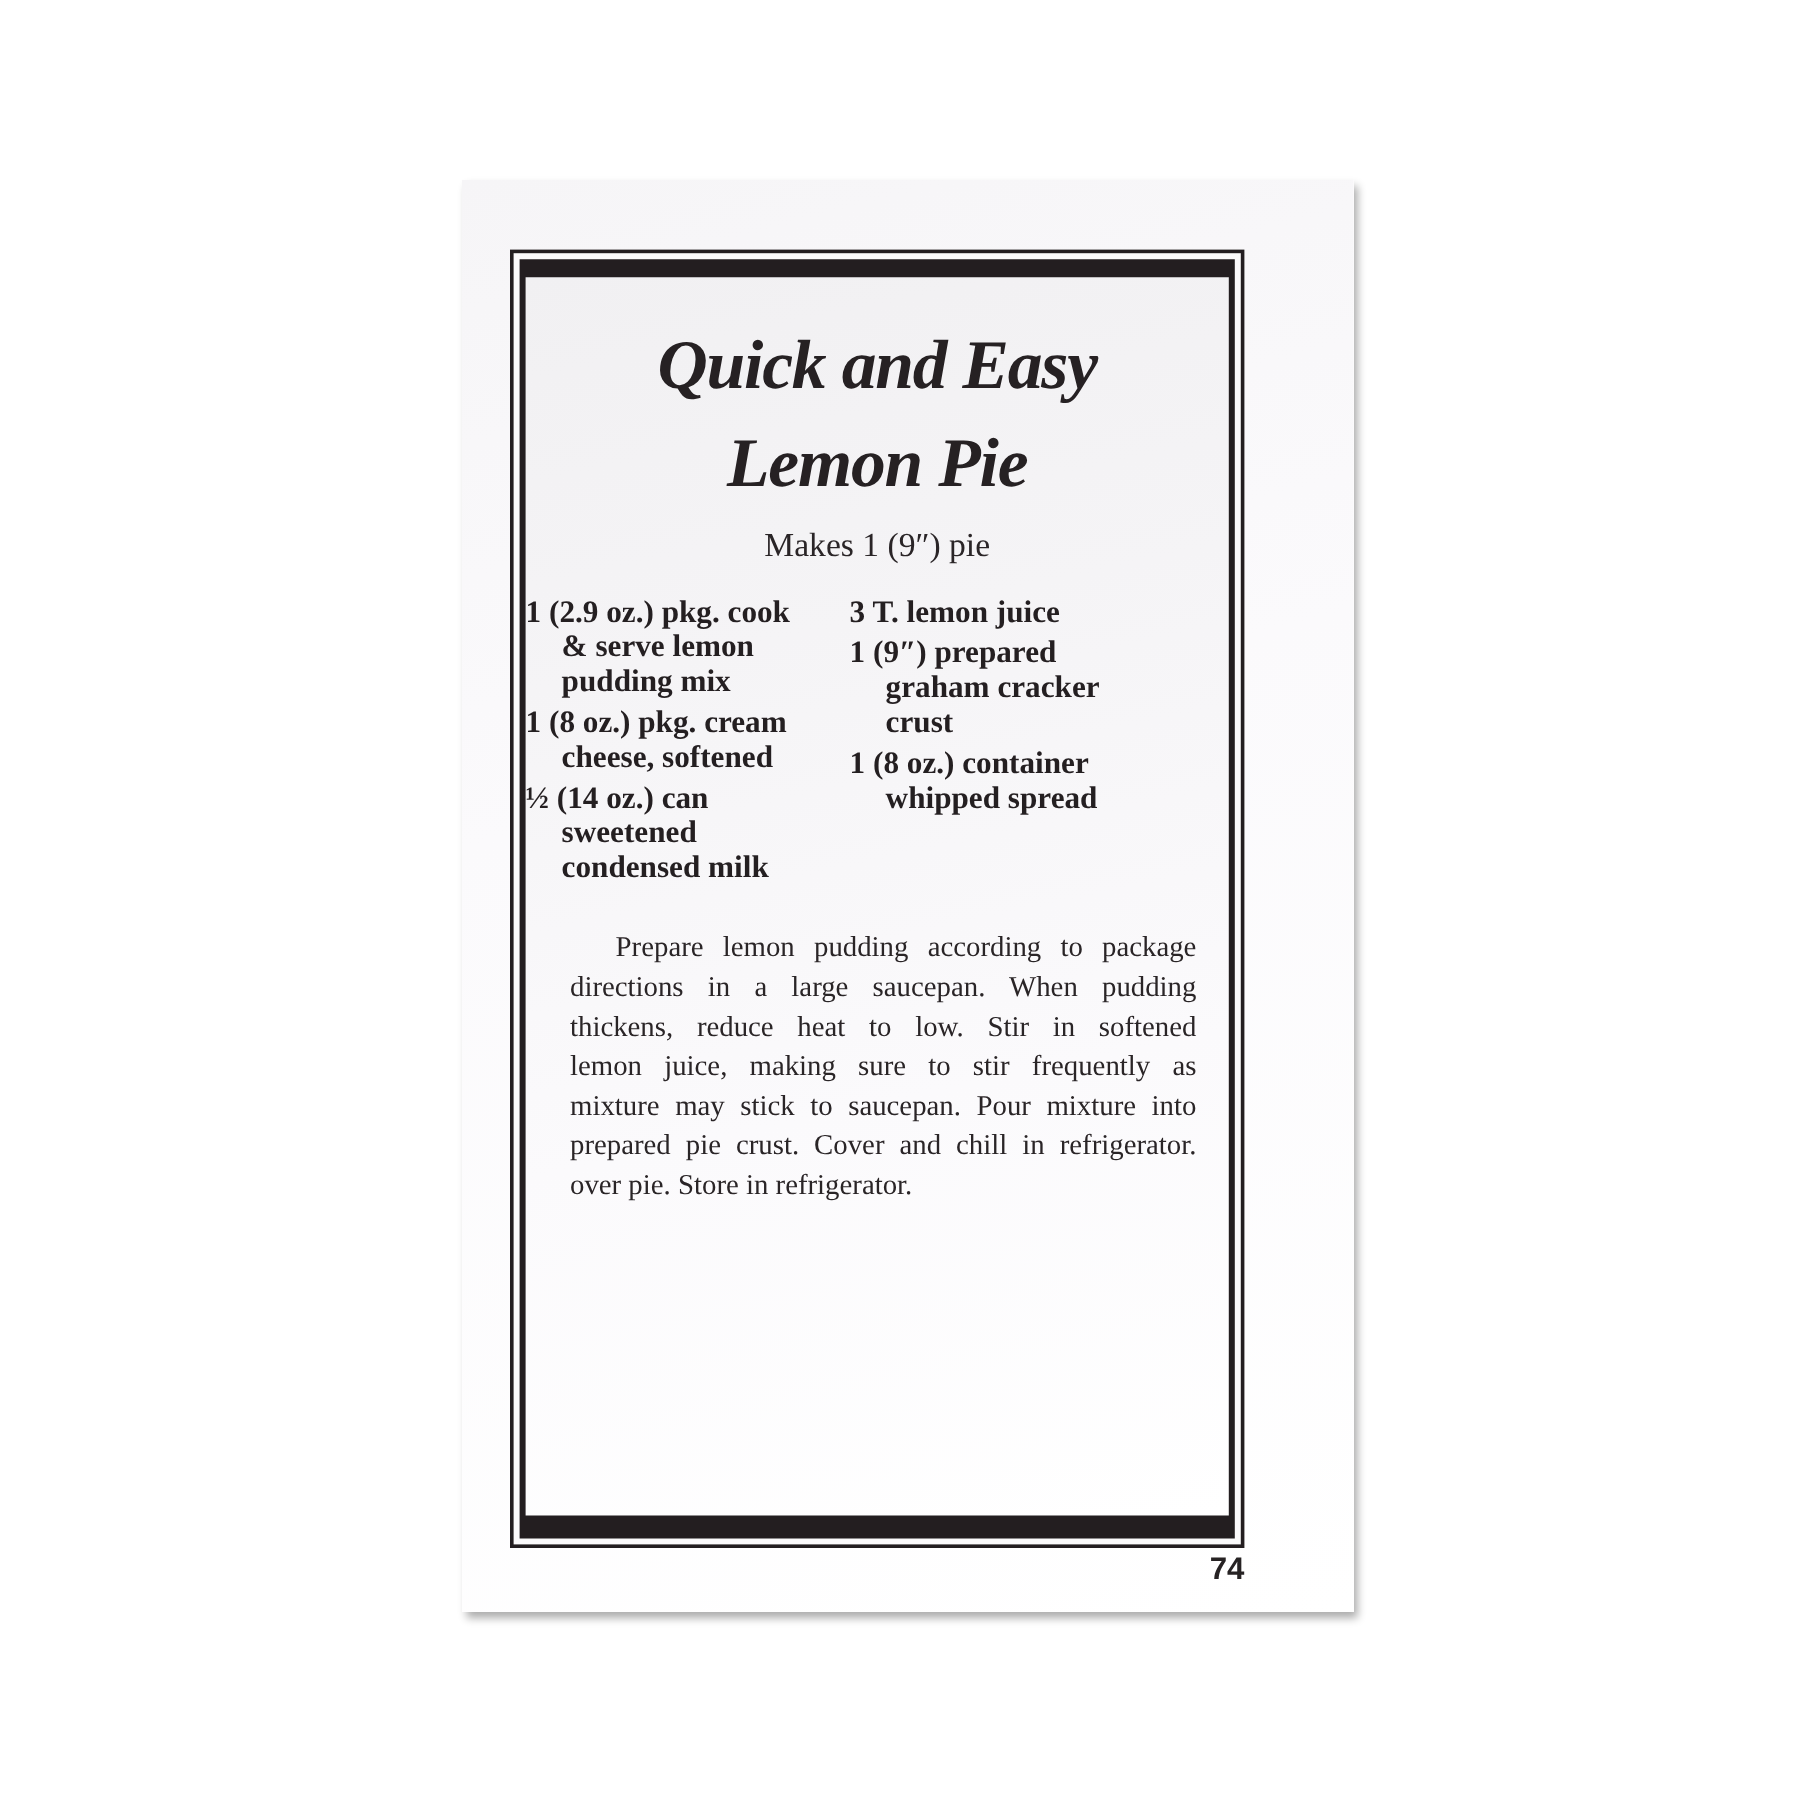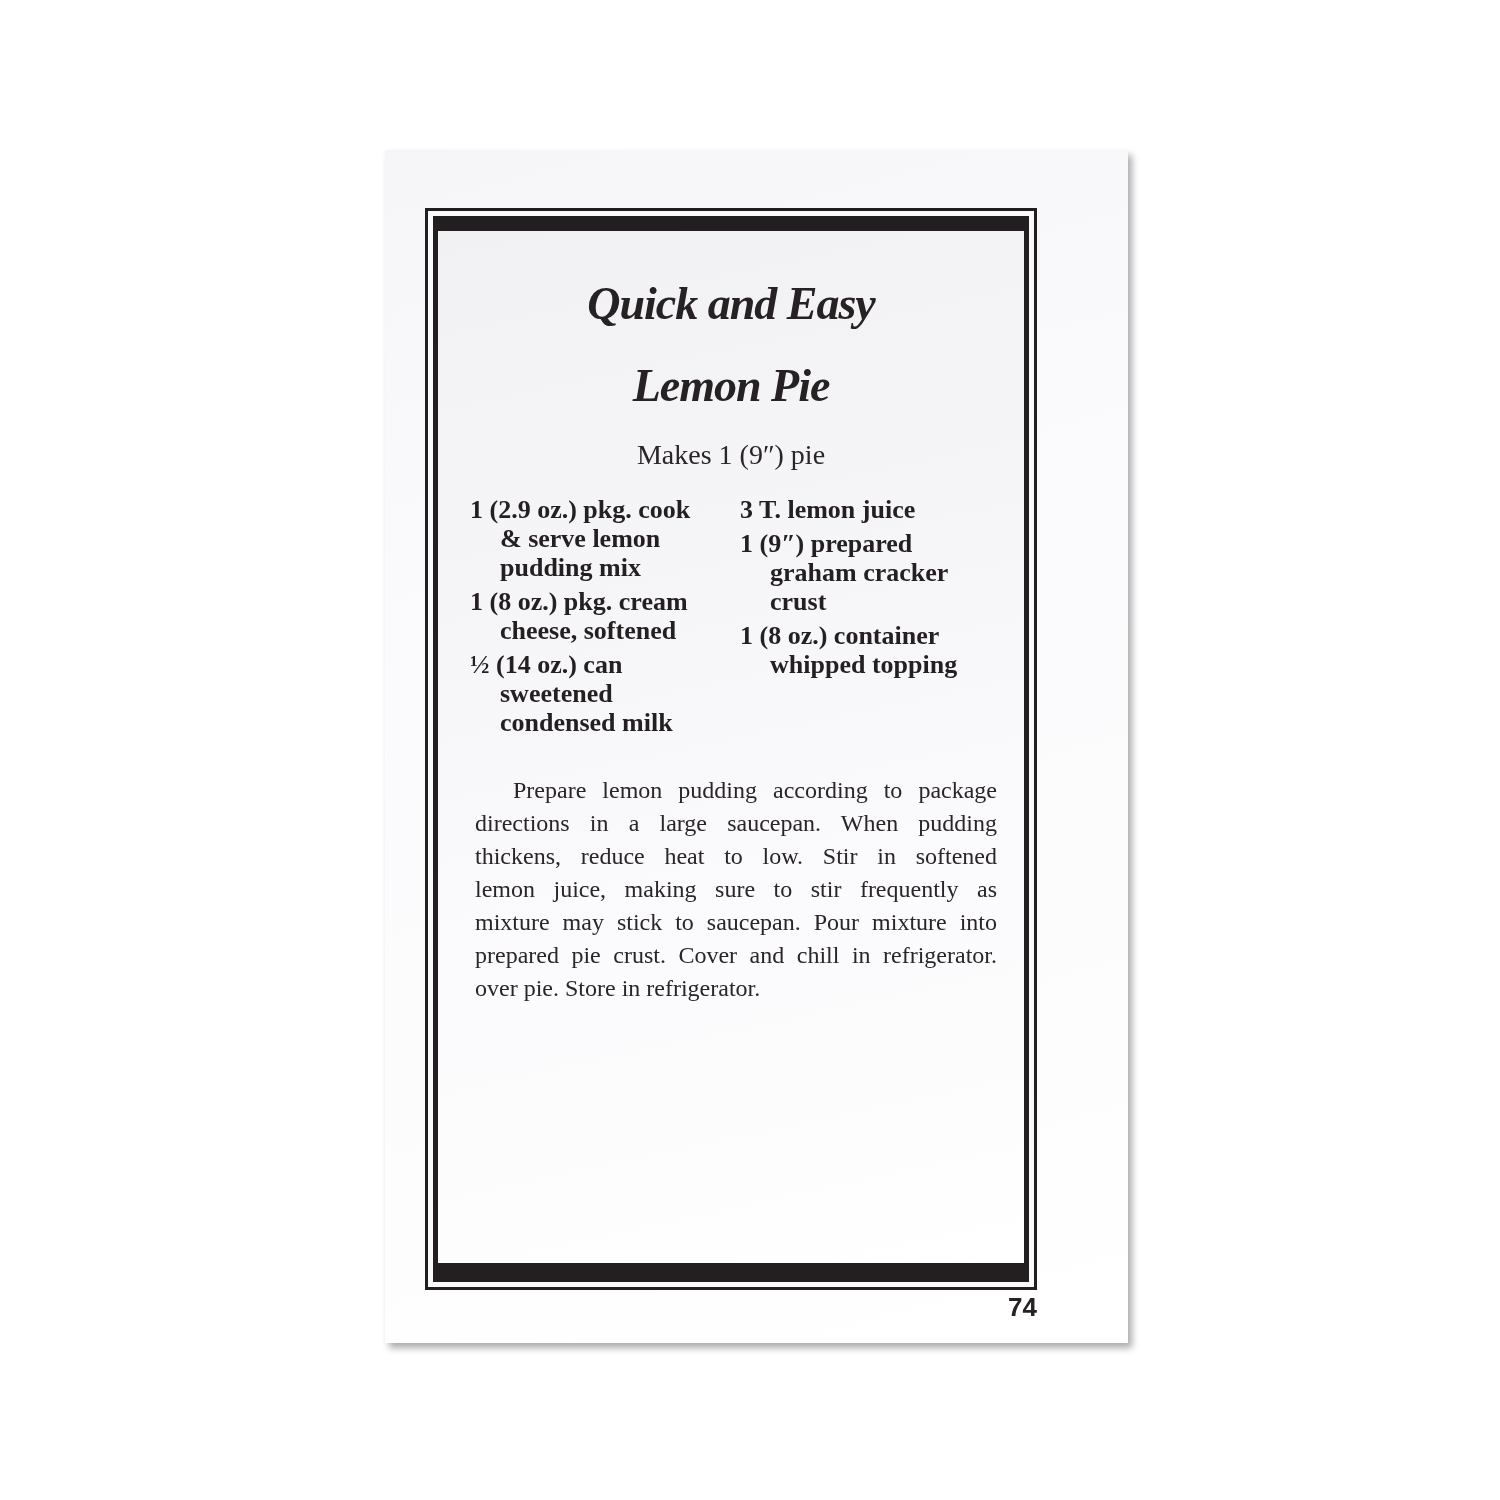--- a/index.html
+++ b/index.html
@@ -46,36 +46,35 @@
     border-color: #231e20;
     border-width: 15px 5px 19px 5px;
     background: linear-gradient(168deg, #f1f0f2 0%, #f5f4f6 30%, #fbfafc 65%, #ffffff 100%);
     overflow: hidden;
   }
   .title {
     margin-top: 32px;
     text-align: center;
     font-style: italic;
     font-weight: 600;
-    font-size: 46px;
+    font-size: 58px;
     line-height: 82px;
     letter-spacing: -1px;
     color: #262123;
   }
   .yield {
     margin-top: 12px;
     text-align: center;
     font-size: 28px;
     color: #2a2527;
     font-family: Liberation Serif, serif;
   }
   .ingredients {
     display: flex;
     margin-top: 24px;
-    padding-left: 32px;
     color: #241f21;
     font-weight: bold;
     font-size: 26px;
     line-height: 29px;
   }
   .ing-col-left { width: 270px; flex: 0 0 270px; }
   .ing-col-right { flex: 1 1 auto; padding-right: 10px; }
   .ing-item { margin-bottom: 5px; }
   .ing-line { white-space: nowrap; }
   .ing-line.cont { padding-left: 30px; }
@@ -141,21 +140,21 @@
             <div class="ing-item">
               <div class="ing-line">3 T. lemon juice</div>
             </div>
             <div class="ing-item">
               <div class="ing-line">1 (9″) prepared</div>
               <div class="ing-line cont">graham cracker</div>
               <div class="ing-line cont">crust</div>
             </div>
             <div class="ing-item">
               <div class="ing-line">1 (8 oz.) container</div>
-              <div class="ing-line cont">whipped topping</div>
+              <div class="ing-line cont">whipped spread</div>
             </div>
           </div>
         </div>
 
         <div class="directions">
           <div class="dir-line first">Prepare lemon pudding according to package</div>
           <div class="dir-line">directions in a large saucepan. When pudding</div>
           <div class="dir-line">thickens, reduce heat to low. Stir in softened</div>
           <div class="dir-line">lemon juice, making sure to stir frequently as</div>
           <div class="dir-line">mixture may stick to saucepan. Pour mixture into</div>

